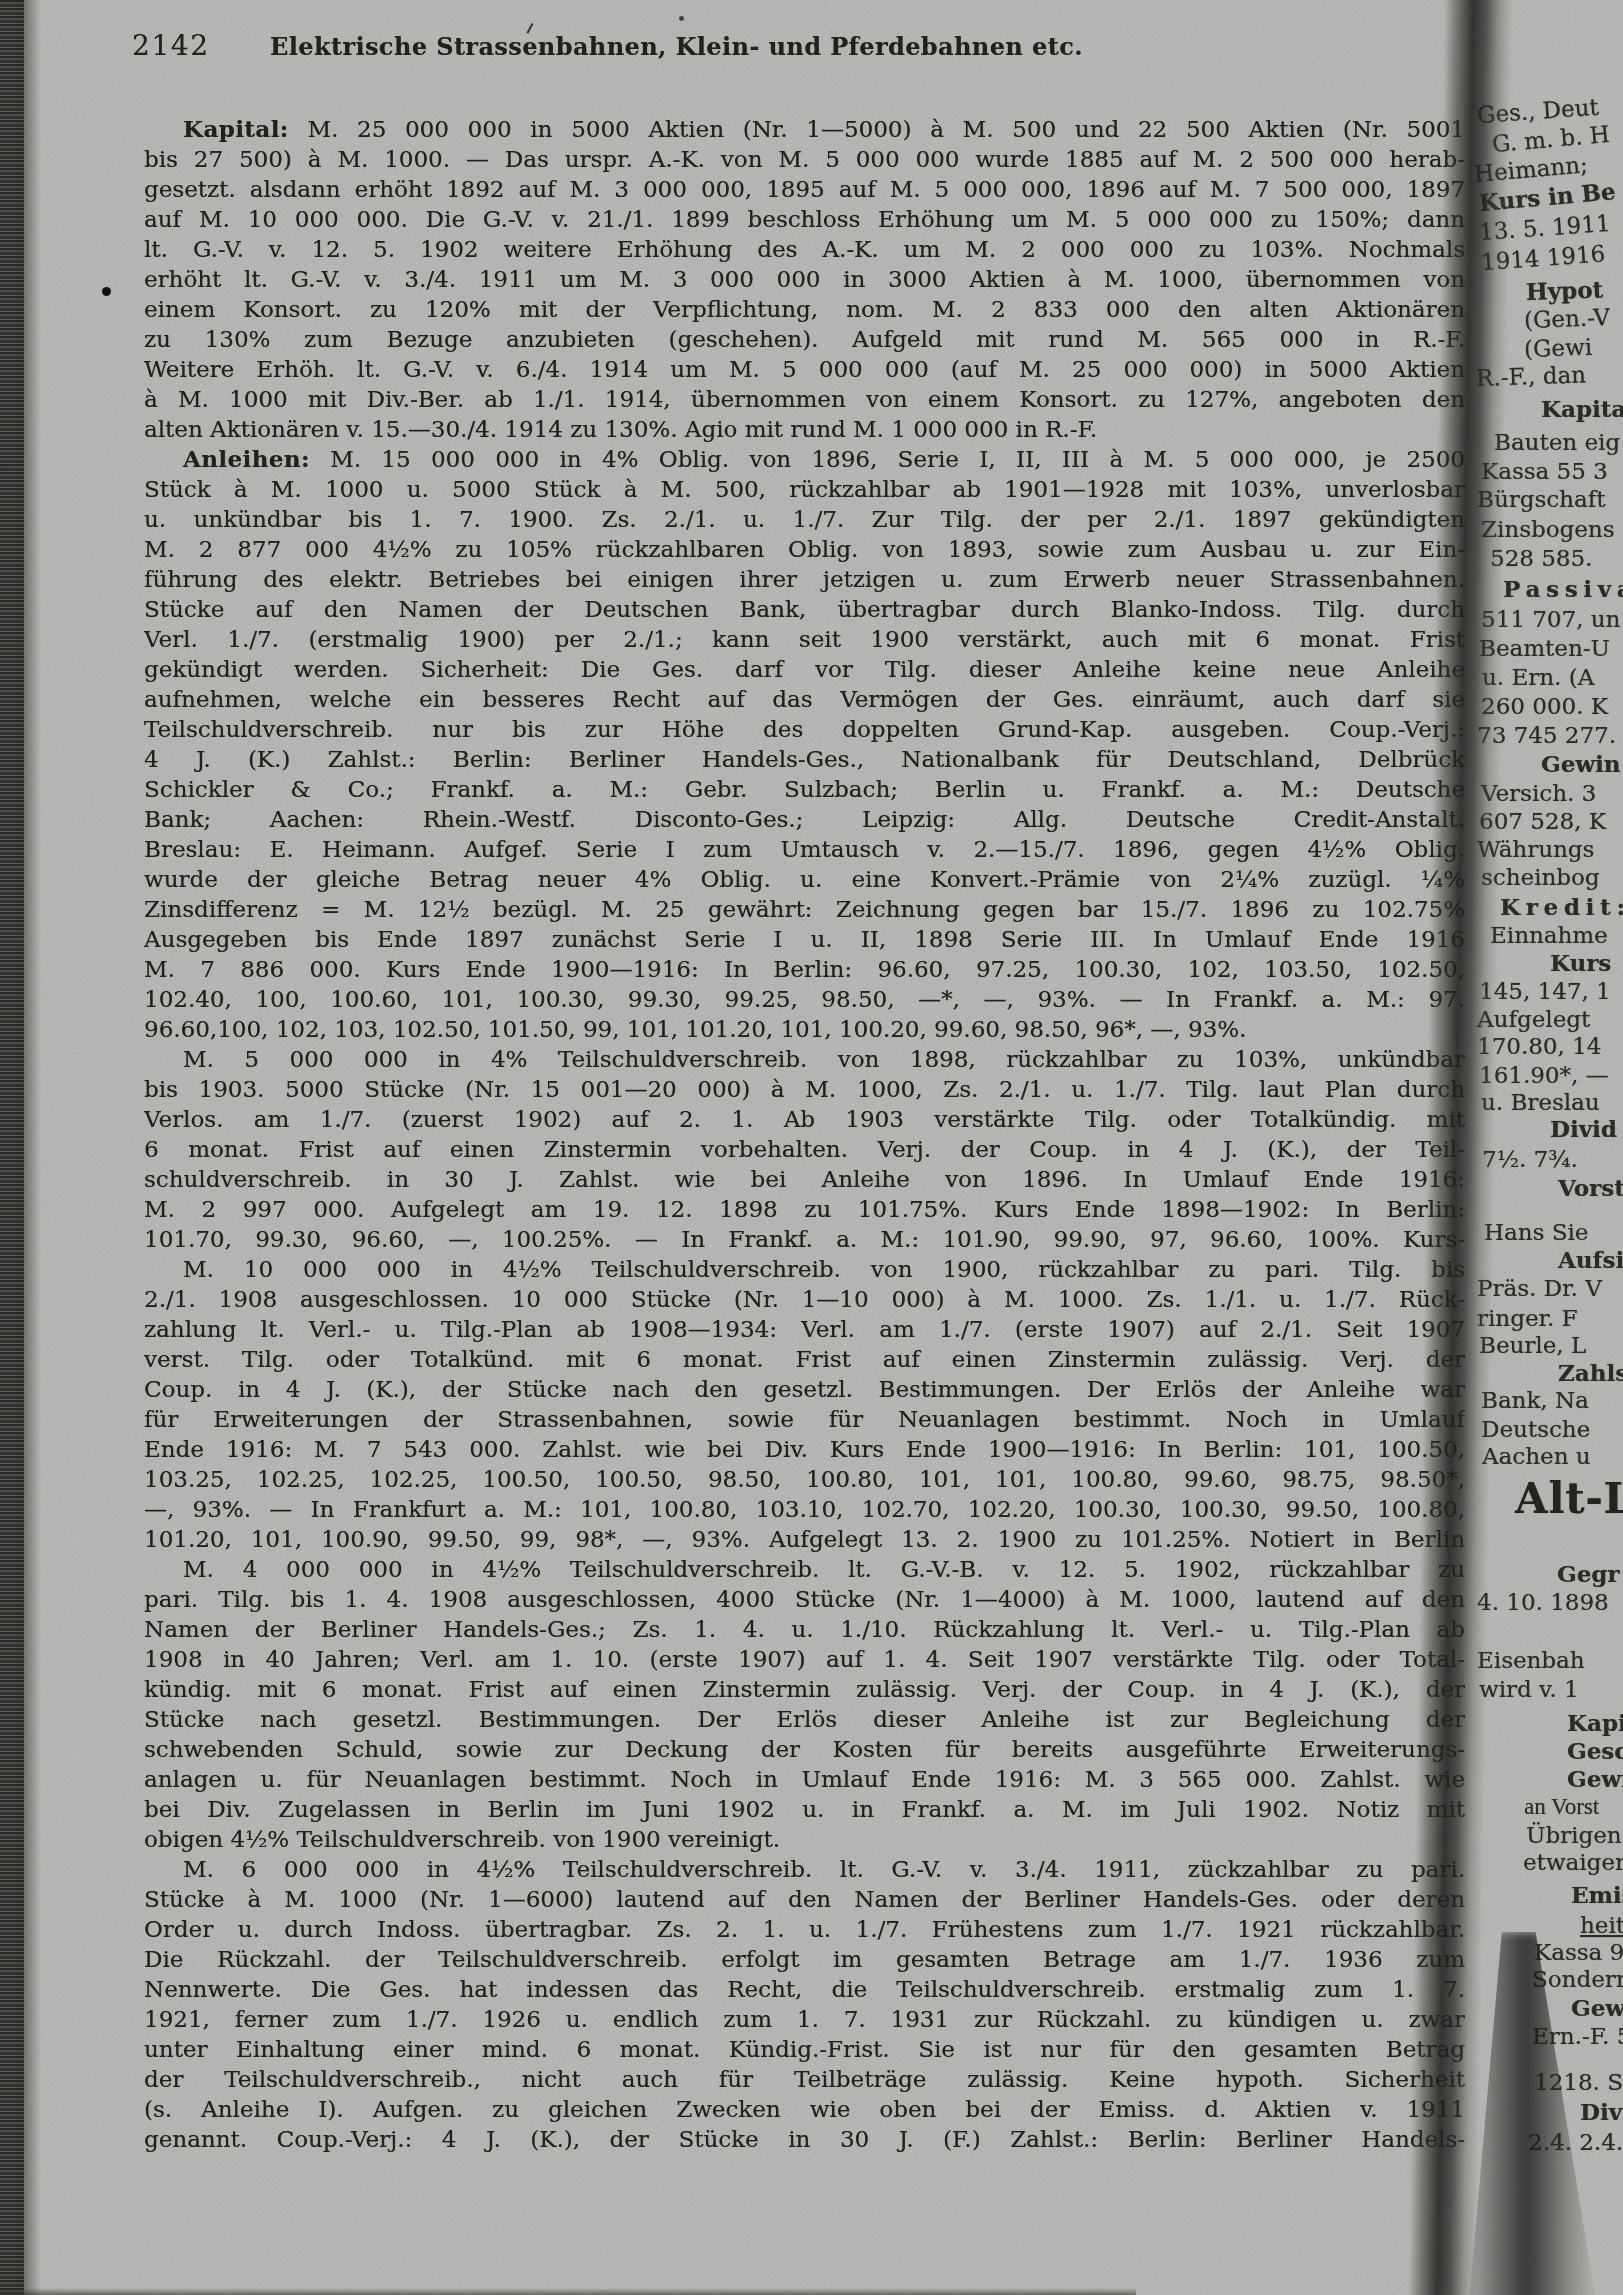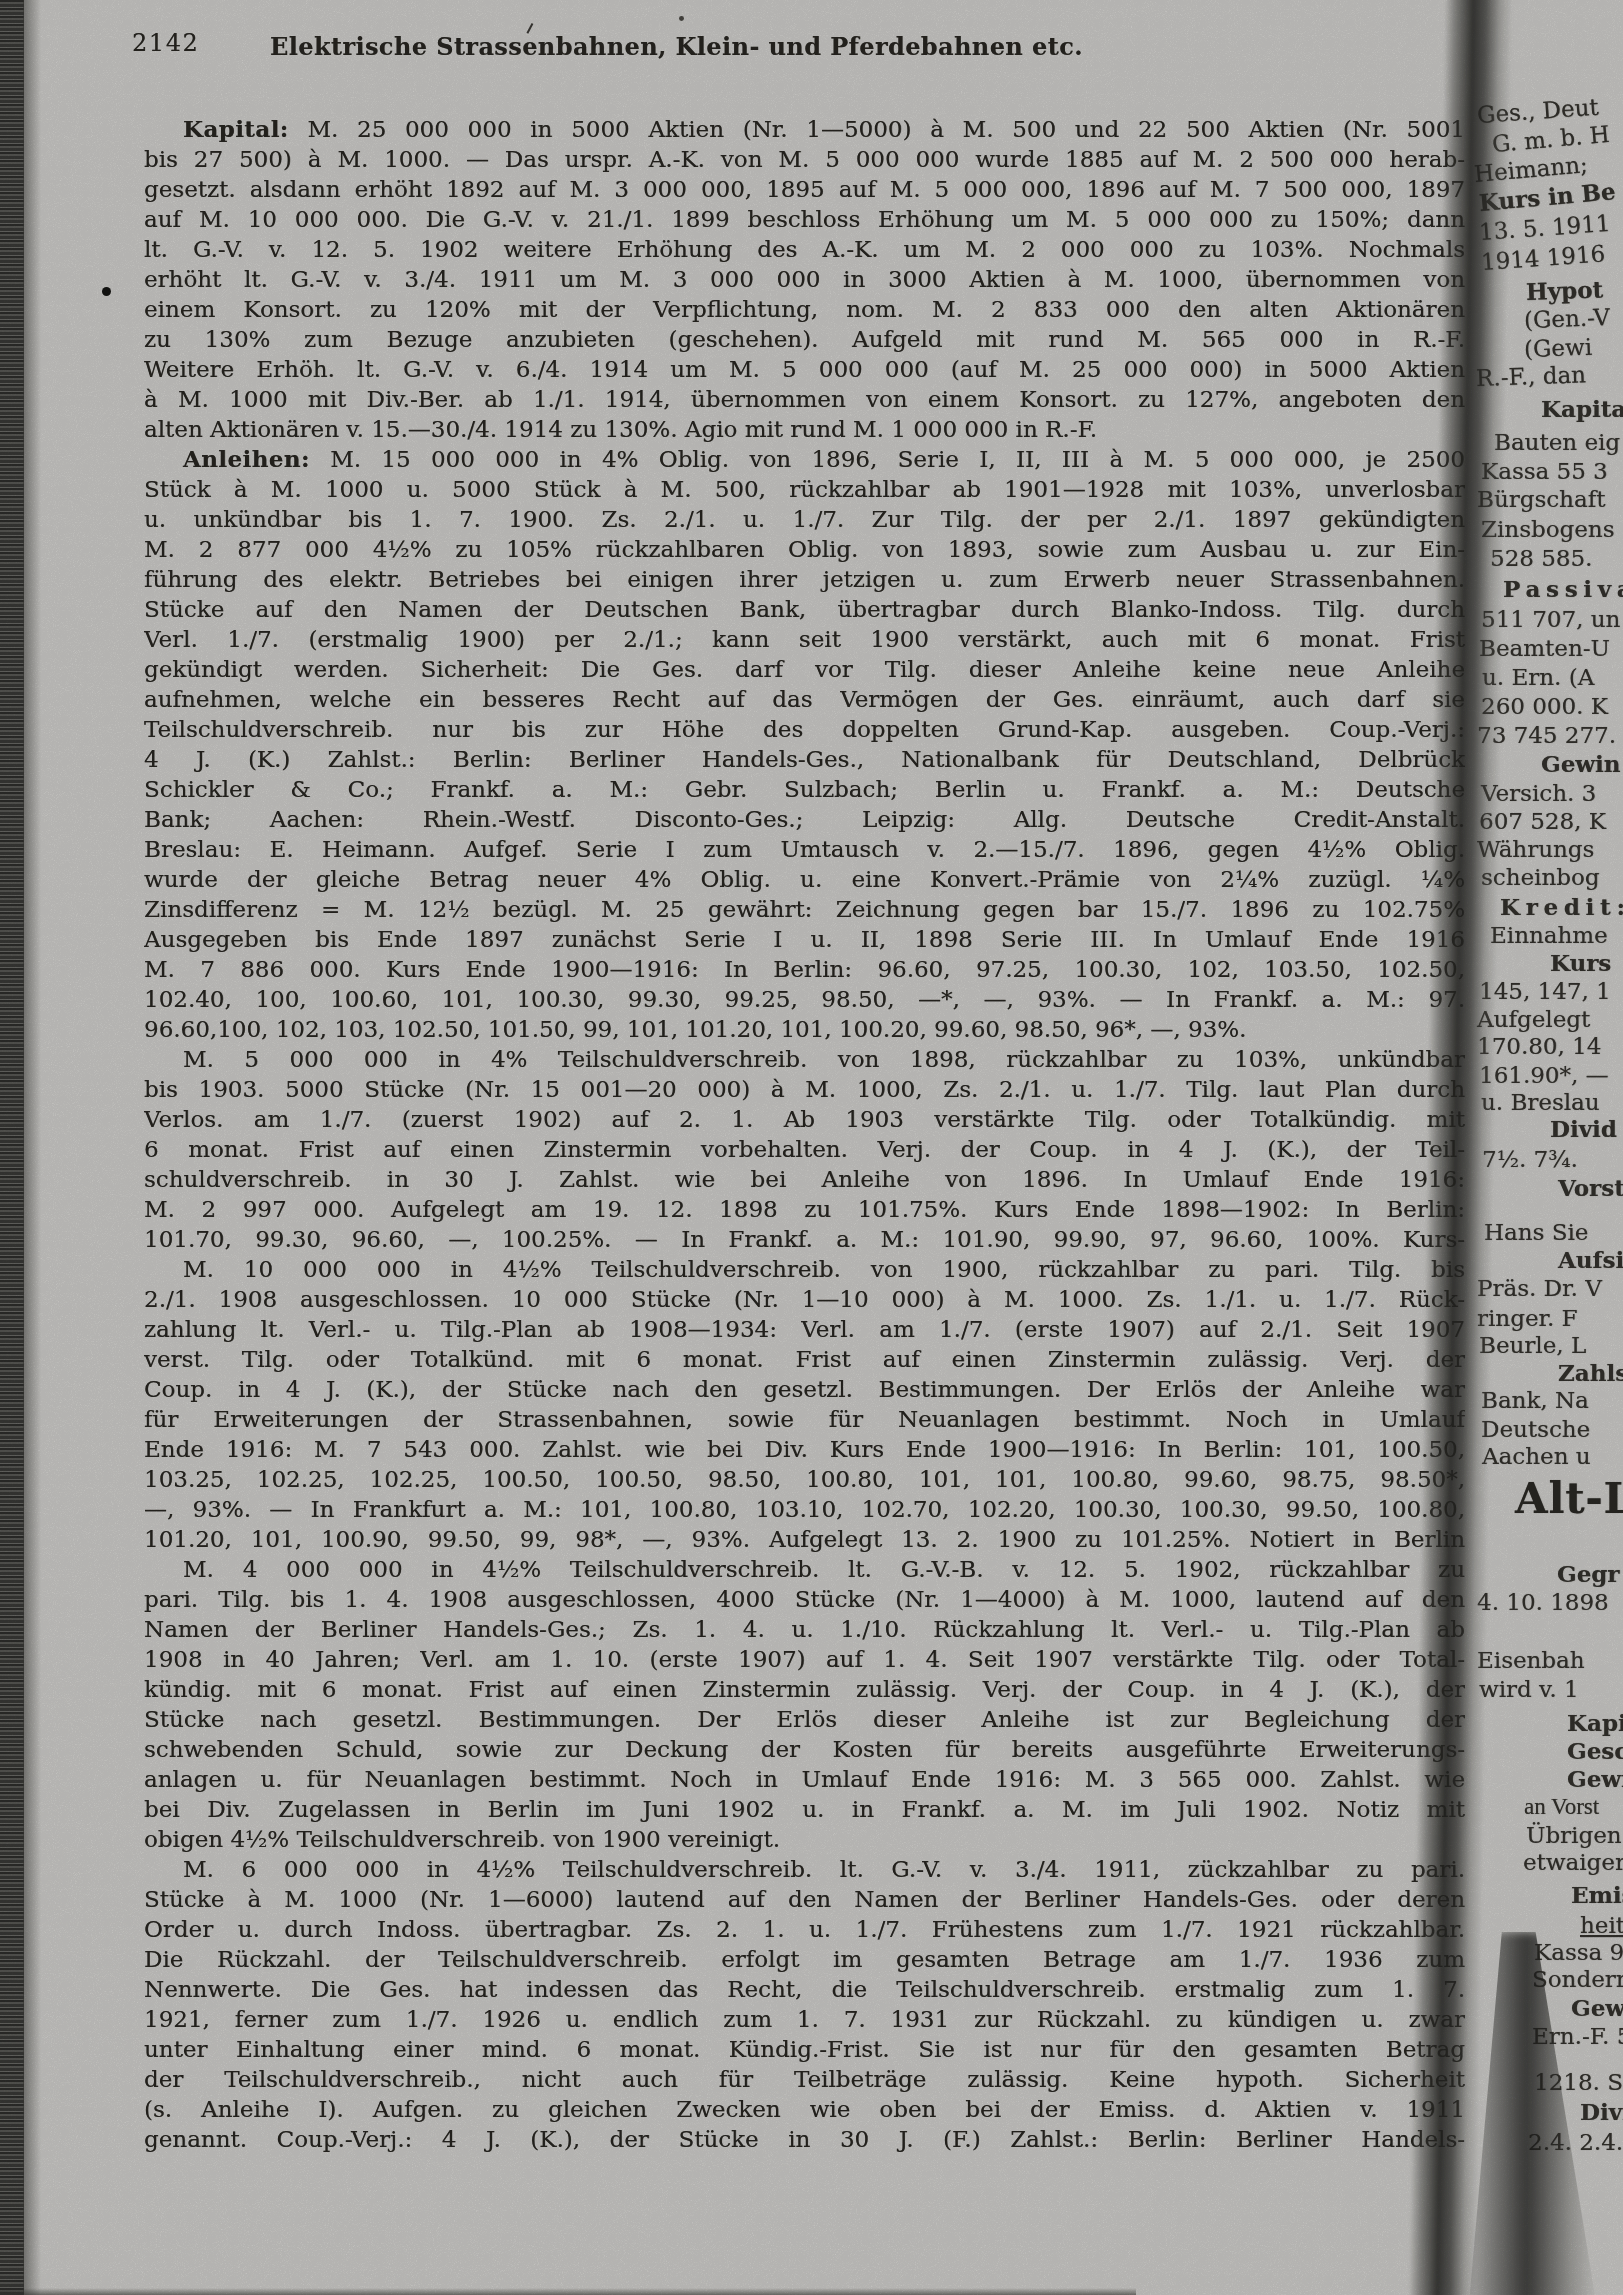--- a/index.html
+++ b/index.html
@@ -4,21 +4,21 @@
 <style>
   html,body{margin:0;padding:0;background:#6e6e6c;}
   .page{
     position:relative;width:1623px;height:2295px;overflow:hidden;
     background:#d3d2cf;
     font-family:"DejaVu Serif", serif;
     color:#282621;
   }
   
   .page-number{
-    position:absolute;left:132px;top:29px;font-size:24px;letter-spacing:1.6px;
+    position:absolute;left:132px;top:29px;font-size:28px;letter-spacing:1.6px;
     text-shadow:0.2px 0.2px 0.6px rgba(40,38,34,.5);
   }
   .running-title{
     position:absolute;left:270px;top:32px;font-size:24px;font-weight:bold;letter-spacing:0.4px;
     text-shadow:0.2px 0.2px 0.6px rgba(40,38,34,.45);
   }
   
   .col{position:absolute;left:144px;top:114px;width:1321px;z-index:2;}
   .line{
     width:1321px;height:30px;line-height:30px;font-size:23px;

